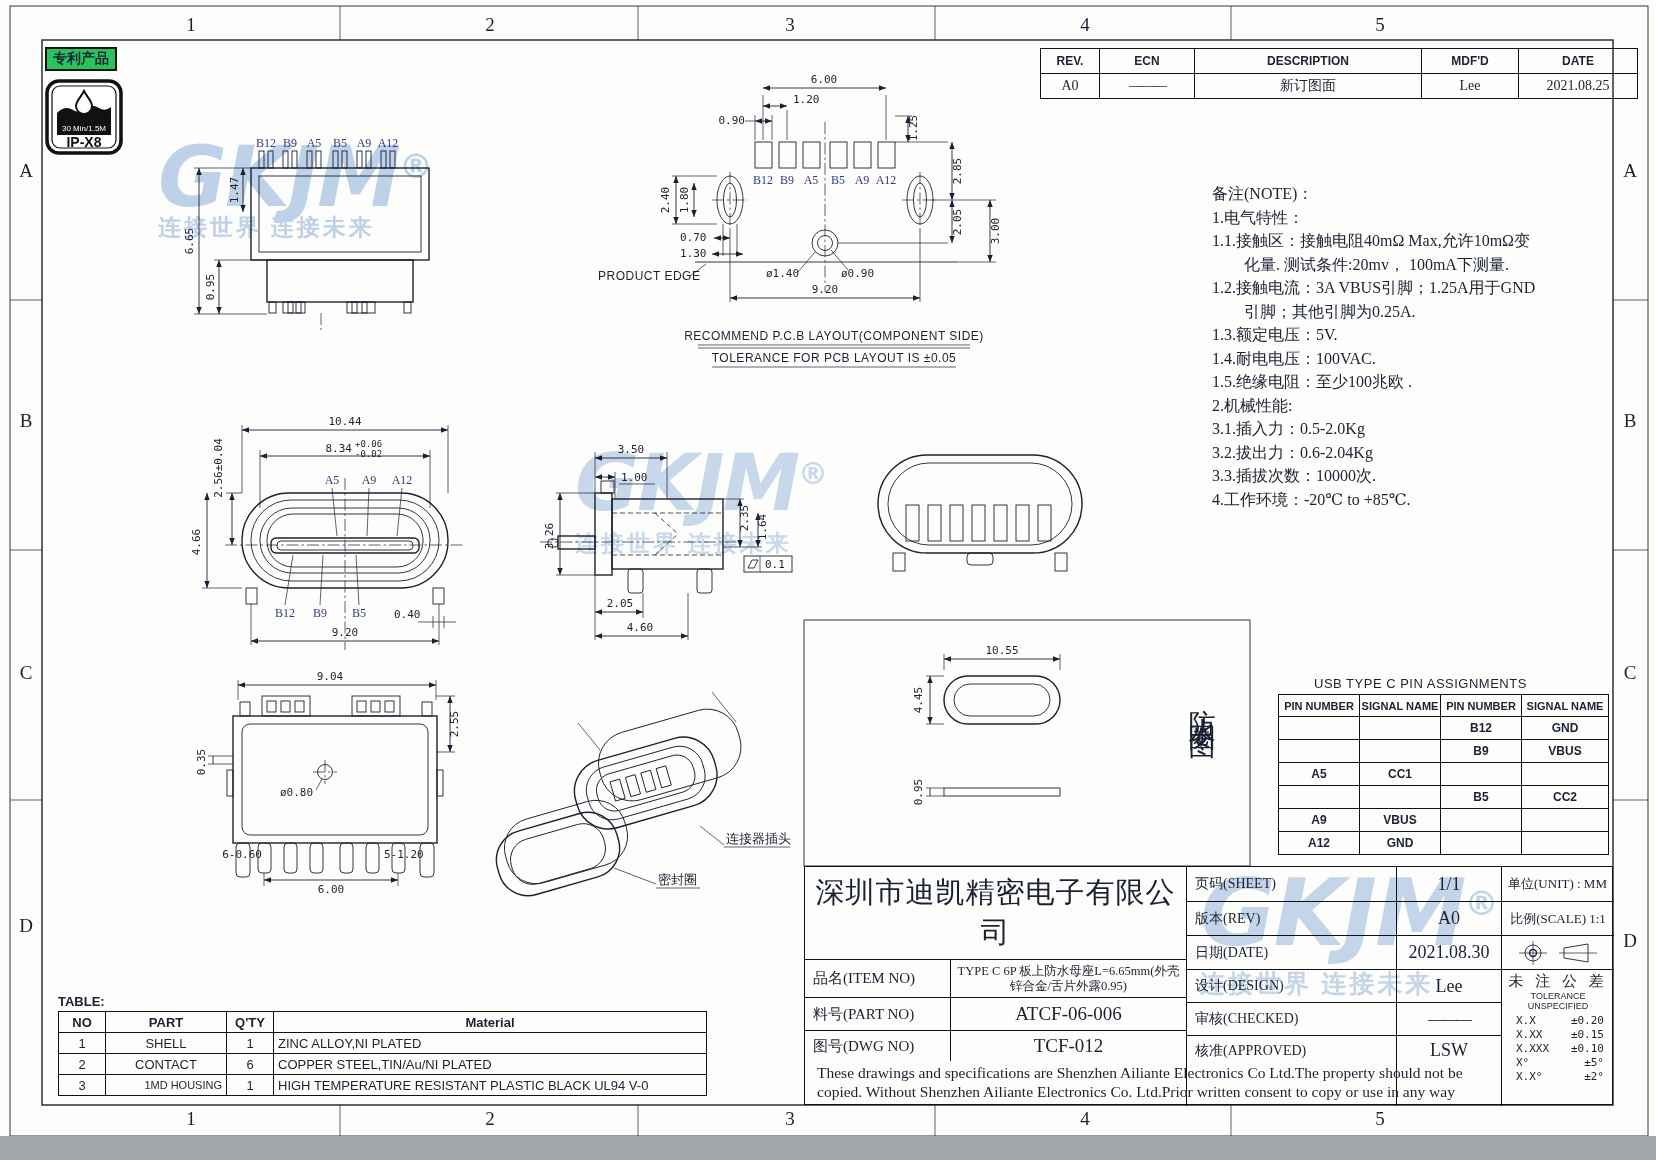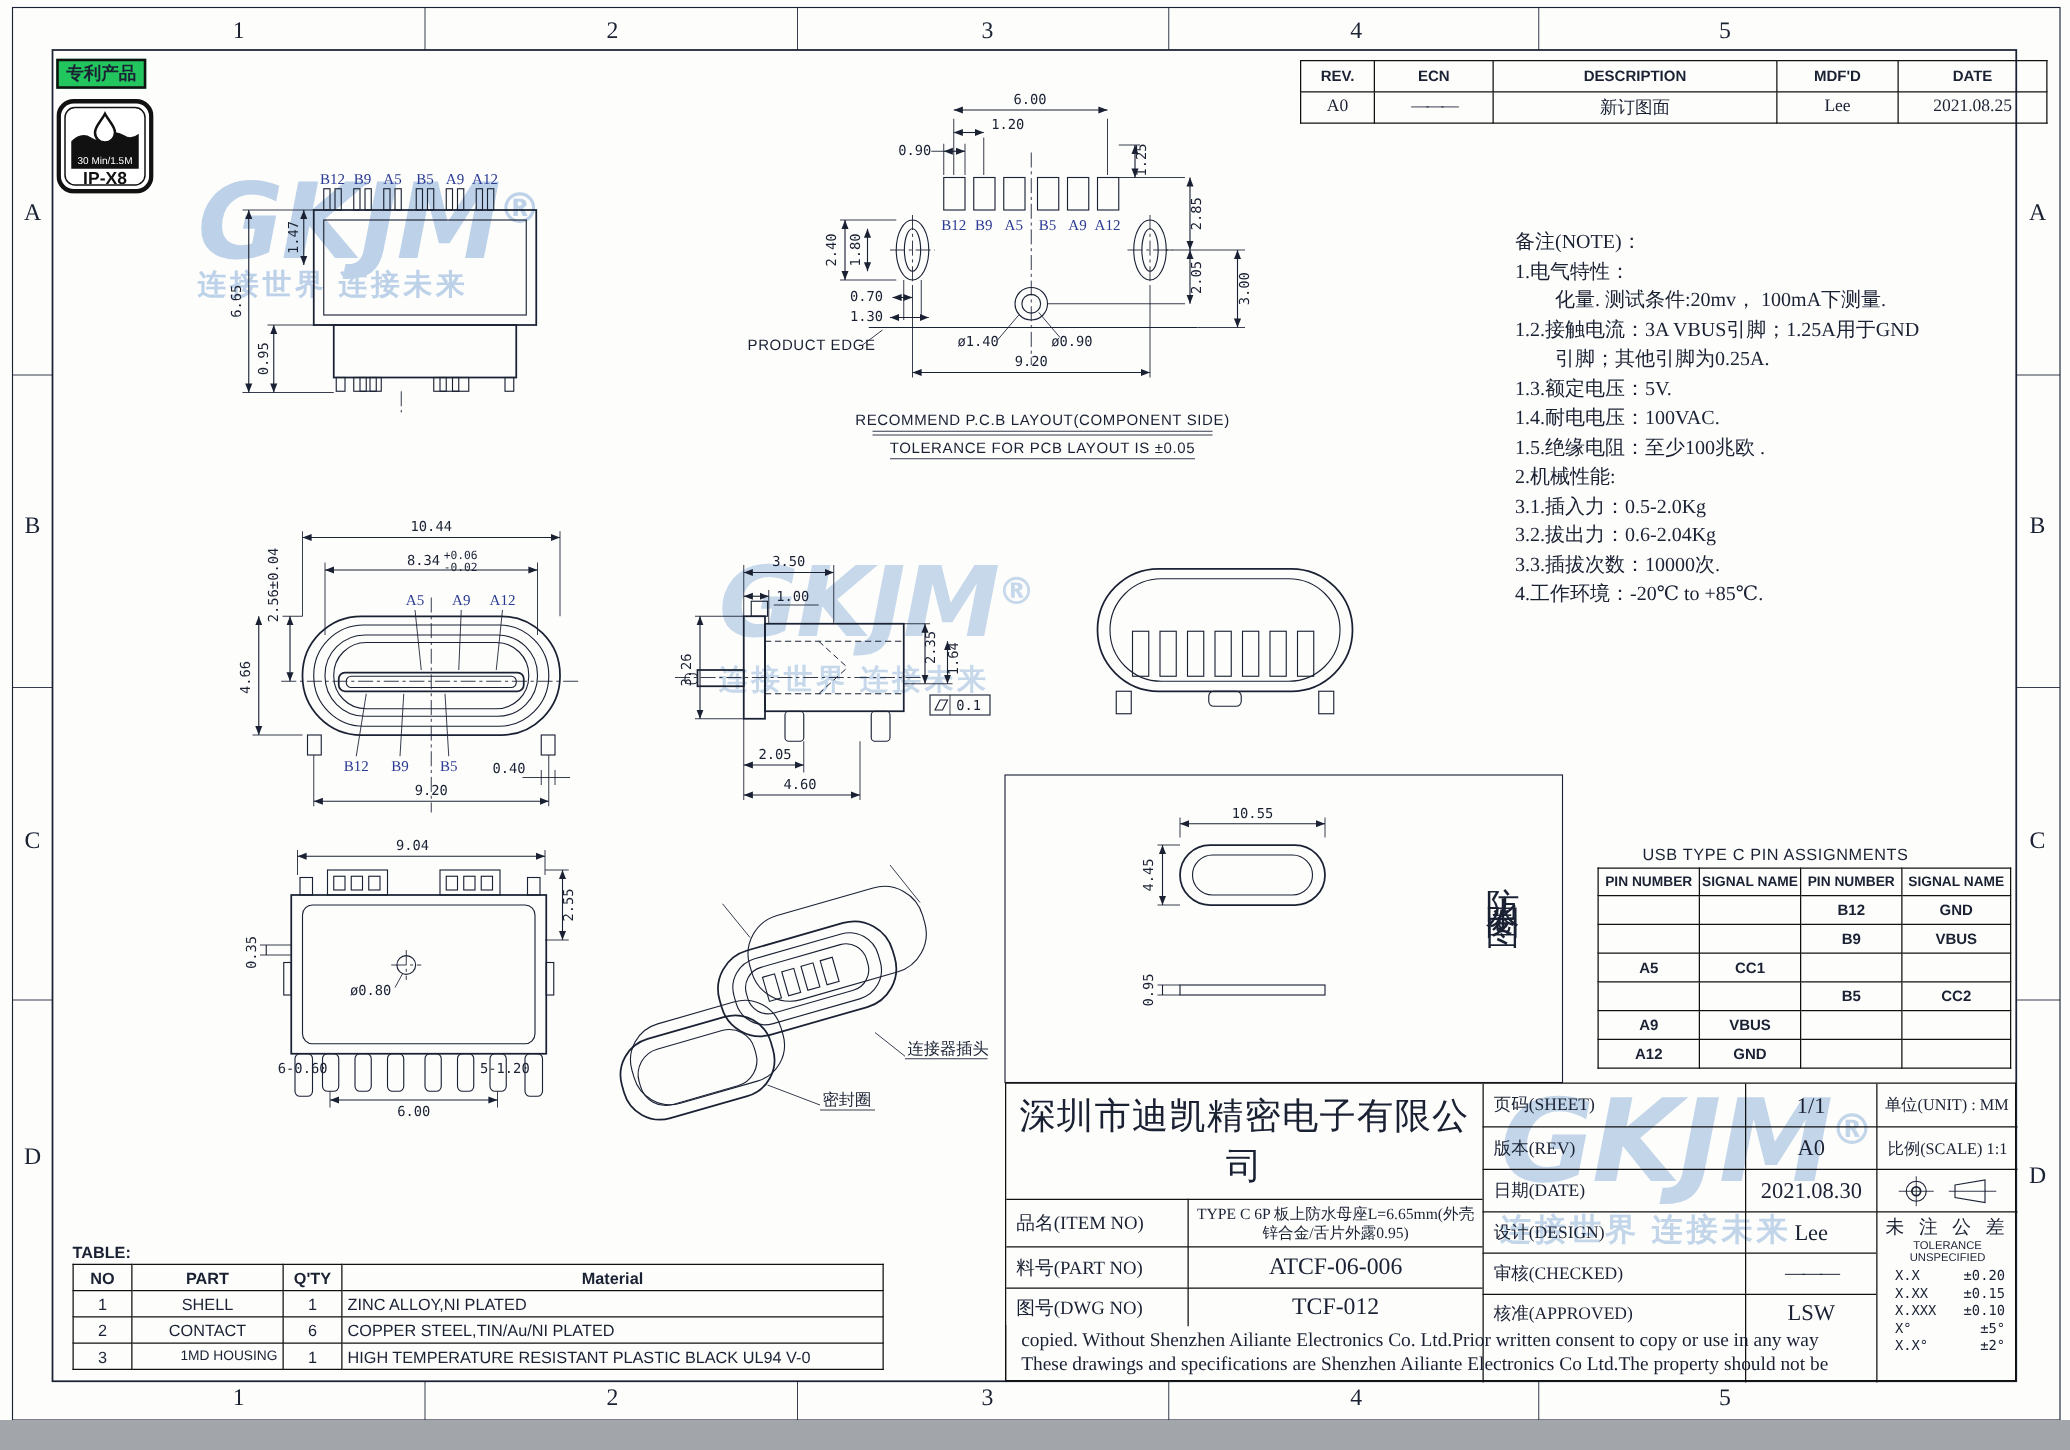--- a/index.html
+++ b/index.html
@@ -482,20 +482,21 @@
         <td style="border:1.2px solid #111;">Lee</td>
         <td style="border:1.2px solid #111;">2021.08.25</td>
       </tr>
     </tbody>
       </table>
   </div>
 
   <div class="abs cn" style="left:1212px;top:182px;width:360px;font-size:16px;line-height:23.5px;z-index:3;">
     <div>备注(NOTE)：</div>
     <div>1.电气特性：</div>
+    <div>1.1.接触区：接触电阻40mΩ Max,允许10mΩ变</div>
     <div>　　化量. 测试条件:20mv， 100mA下测量.</div>
     <div>1.2.接触电流：3A VBUS引脚；1.25A用于GND</div>
     <div>　　引脚；其他引脚为0.25A.</div>
     <div>1.3.额定电压：5V.</div>
     <div>1.4.耐电电压：100VAC.</div>
     <div>1.5.绝缘电阻：至少100兆欧 .</div>
     <div>2.机械性能:</div>
     <div>3.1.插入力：0.5-2.0Kg</div>
     <div>3.2.拔出力：0.6-2.04Kg</div>
     <div>3.3.插拔次数：10000次.</div>
@@ -643,17 +644,17 @@
           <span>±5°</span>
         </div>
       <div class="mono" style="font-size:11px;display:flex;justify-content:space-between;padding:1px 10px 0 14px;">
           <span>X.X°</span>
           <span>±2°</span>
         </div>
     </div>
   </div>
 
   <div class="abs cn" style="left:804px;top:1060px;width:809px;height:45px;border:1.6px solid #111;border-top:none;box-sizing:border-box;padding:3px 0 0 12px;font-size:15.5px;line-height:19px;z-index:3;">
+    <div>These drawings and specifications are Shenzhen Ailiante Electronics Co Ltd.The property should not be</div>
     <div>copied. Without Shenzhen Ailiante Electronics Co. Ltd.Prior written consent to copy or use in any way</div>
-    <div>These drawings and specifications are Shenzhen Ailiante Electronics Co Ltd.The property should not be</div>
   </div>
 
 </div>
 
 </body></html>

